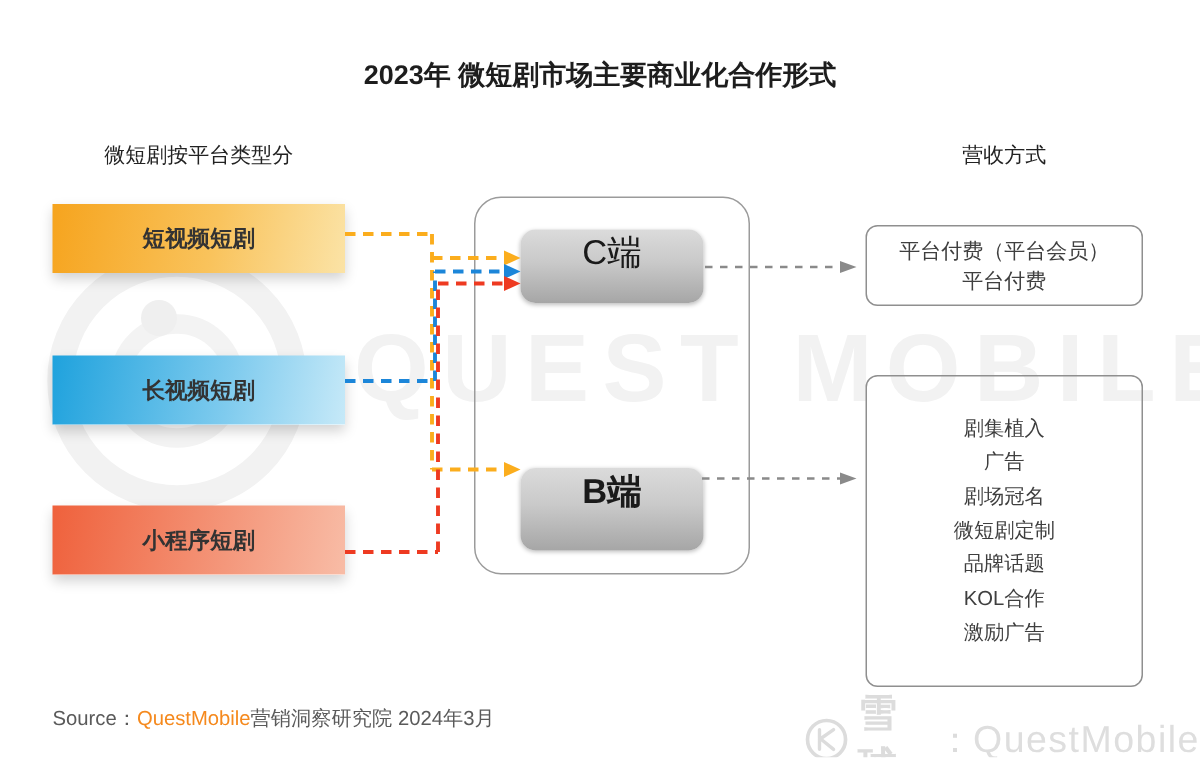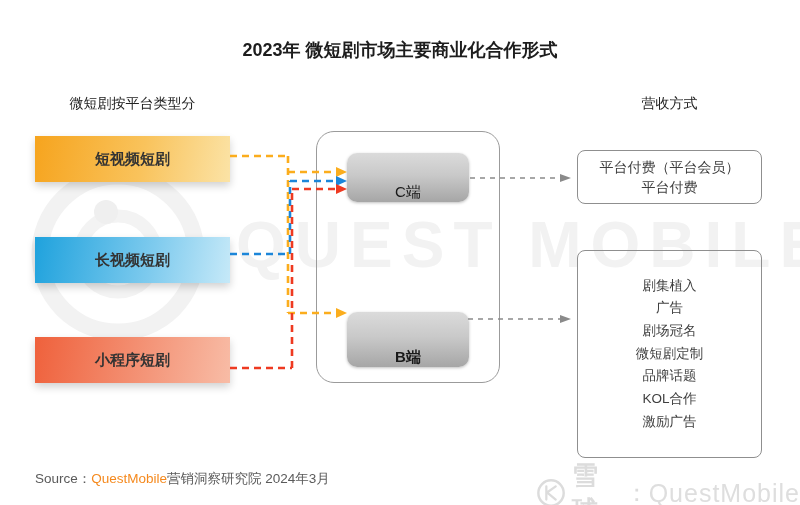--- a/index.html
+++ b/index.html
@@ -23,21 +23,21 @@
     display:flex;align-items:center;justify-content:center;font-size:15px;font-weight:600;
     color:#333;z-index:2;box-shadow:0 4px 8px rgba(0,0,0,0.18);}
   .platform.short{top:136px;background:linear-gradient(100deg,#F6A41E 0%,#F9C35C 55%,#FBE3A6 100%);}
   .platform.long{top:237px;background:linear-gradient(100deg,#1FA2DD 0%,#7FCBEE 60%,#C6E9F8 100%);}
   .platform.mini{top:337px;background:linear-gradient(100deg,#EF613C 0%,#F4977B 60%,#F8BCA6 100%);}
 
   .mid-container{position:absolute;left:316px;top:131px;width:184px;height:252px;
     border:1.5px solid #9b9b9b;border-radius:18px;background:transparent;z-index:1;box-sizing:border-box;}
 
   .node{position:absolute;left:347px;width:122px;border-radius:10px;z-index:2;
-    display:flex;align-items:flex-end;justify-content:center;font-size:15px;font-weight:500;color:#1a1a1a;
+    display:flex;align-items:flex-start;justify-content:center;font-size:23px;font-weight:500;color:#1a1a1a;
     background:linear-gradient(180deg,#DBDBDB 0%,#C9C9C9 45%,#A6A6A6 100%);
     box-shadow:0 1px 3px rgba(0,0,0,0.25);}
   .node.c{top:153px;height:49px;}
   .node.b{top:312px;height:55px;font-weight:bold;}
 
   .rev-box{position:absolute;left:577px;width:185px;border:1.4px solid #8f8f8f;border-radius:8px;
     background:transparent;z-index:1;box-sizing:border-box;display:flex;flex-direction:column;
     align-items:center;justify-content:center;color:#3f3f3f;}
   .rev-box.one{top:150px;height:54px;font-size:14px;line-height:20px;}
   .rev-box.two{top:229px;height:208px;font-size:13.5px;line-height:22.7px;margin-top:21px;}

